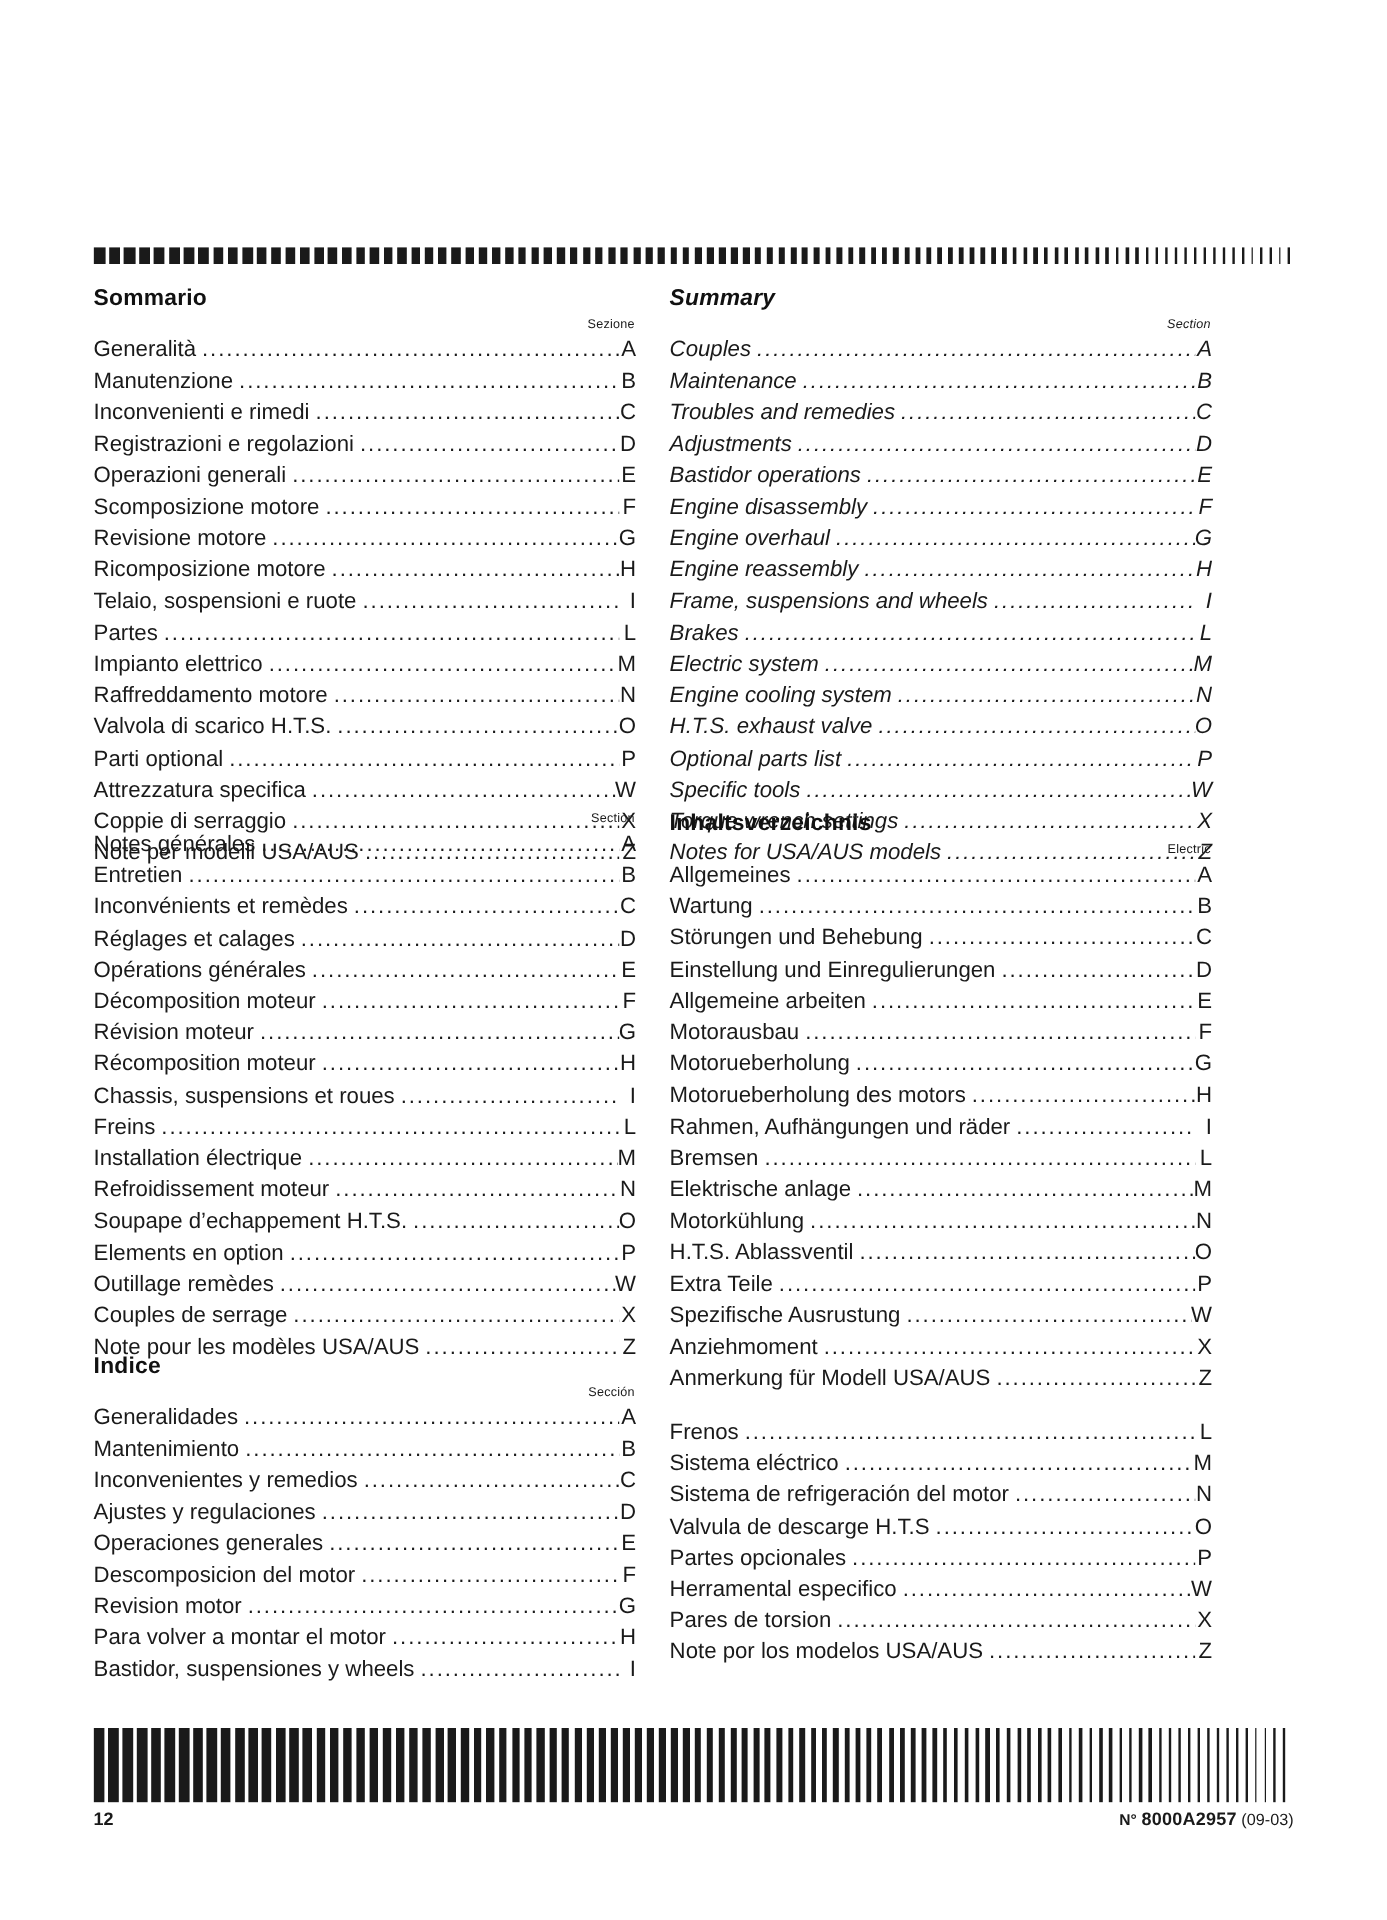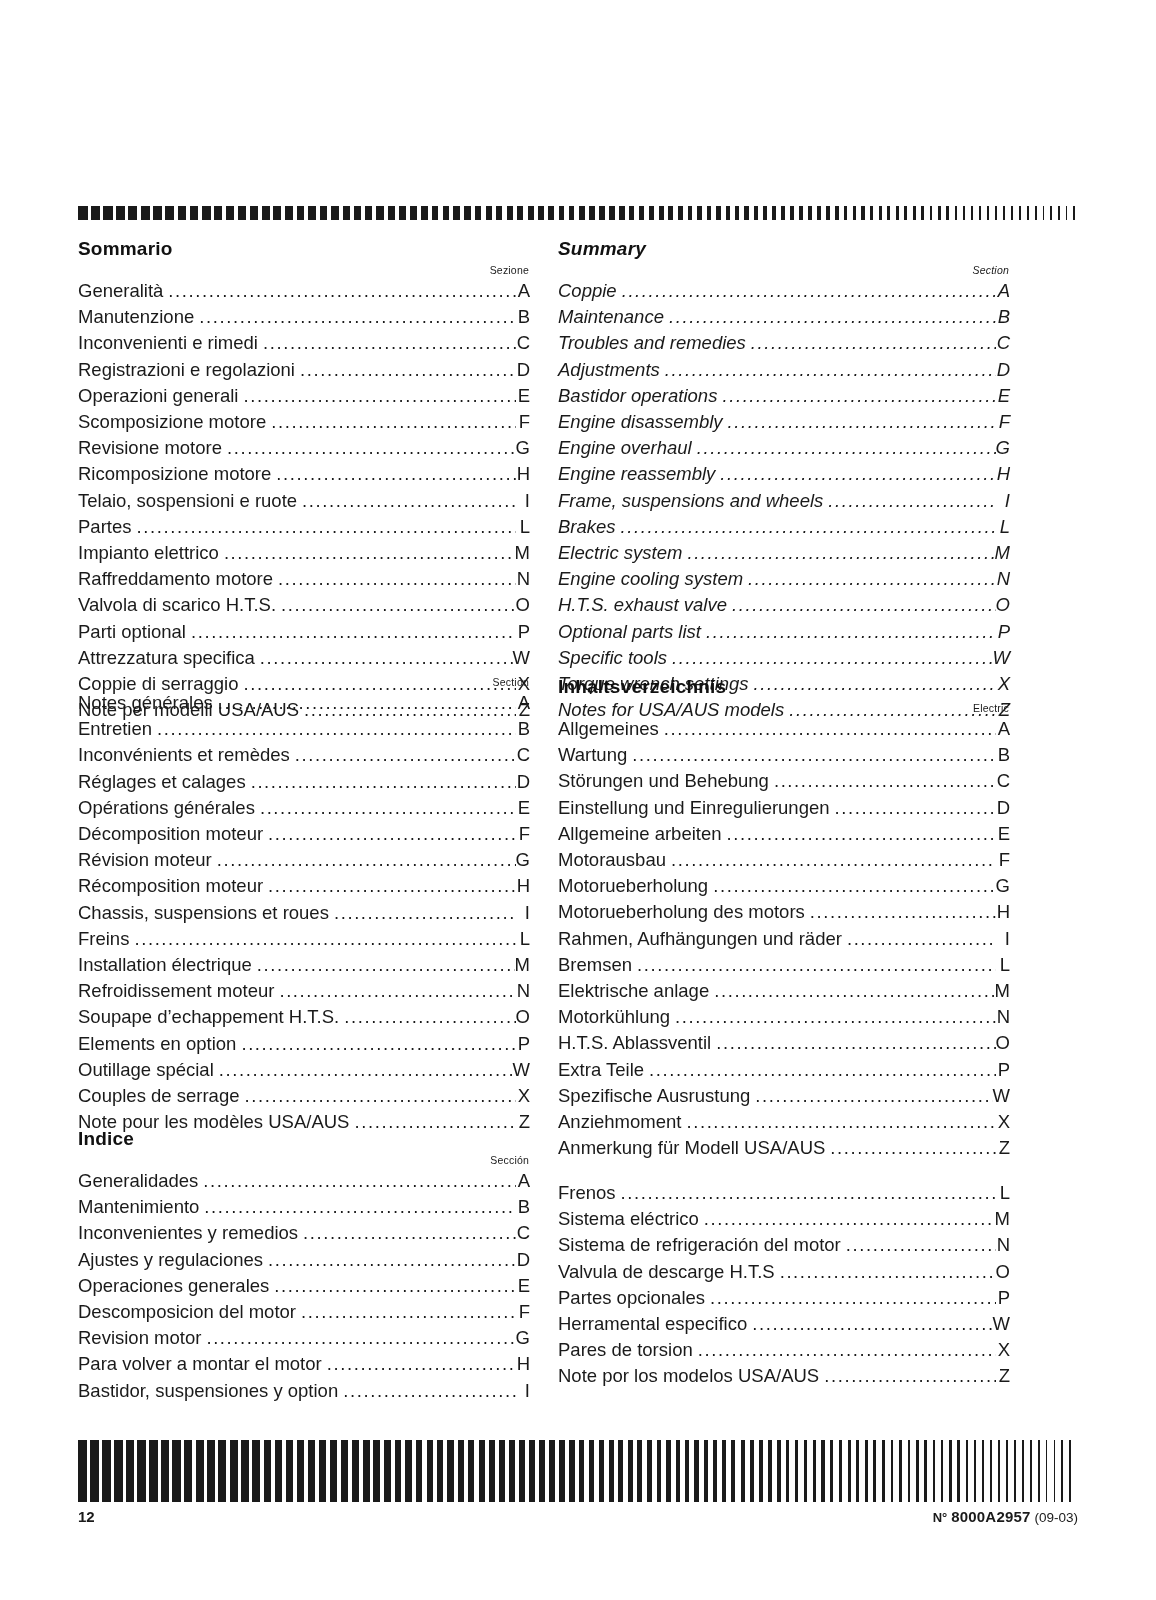--- a/index.html
+++ b/index.html
@@ -412,21 +412,21 @@
             <span class="lbl">Soupape d’echappement H.T.S.</span>
             <span class="dots">........................................................................................................................</span>
             <span class="sec">O</span>
           </li>
           <li class="toc-item">
             <span class="lbl">Elements en option</span>
             <span class="dots">........................................................................................................................</span>
             <span class="sec">P</span>
           </li>
           <li class="toc-item">
-            <span class="lbl">Outillage spécial</span>
+            <span class="lbl">Outillage remèdes</span>
             <span class="dots">........................................................................................................................</span>
             <span class="sec">W</span>
           </li>
           <li class="toc-item">
             <span class="lbl">Couples de serrage</span>
             <span class="dots">........................................................................................................................</span>
             <span class="sec">X</span>
           </li>
           <li class="toc-item">
             <span class="lbl">Note pour les modèles USA/AUS</span>
@@ -476,35 +476,35 @@
             <span class="lbl">Revision motor</span>
             <span class="dots">........................................................................................................................</span>
             <span class="sec">G</span>
           </li>
           <li class="toc-item">
             <span class="lbl">Para volver a montar el motor</span>
             <span class="dots">........................................................................................................................</span>
             <span class="sec">H</span>
           </li>
           <li class="toc-item">
-            <span class="lbl">Bastidor, suspensiones y option</span>
+            <span class="lbl">Bastidor, suspensiones y wheels</span>
             <span class="dots">........................................................................................................................</span>
             <span class="sec">I</span>
           </li>
         </ul>
     </div>
   </div>
 
   <div class="col col-right" style="top:238px;font-style:italic;">
     <div class="toc-block">
       <h2 class="toc-title">Summary</h2>
       <div class="toc-colhead">Section</div>
       <ul class="toc-list">
           <li class="toc-item">
-            <span class="lbl">Coppie</span>
+            <span class="lbl">Couples</span>
             <span class="dots">........................................................................................................................</span>
             <span class="sec">A</span>
           </li>
           <li class="toc-item">
             <span class="lbl">Maintenance</span>
             <span class="dots">........................................................................................................................</span>
             <span class="sec">B</span>
           </li>
           <li class="toc-item">
             <span class="lbl">Troubles and remedies</span>

